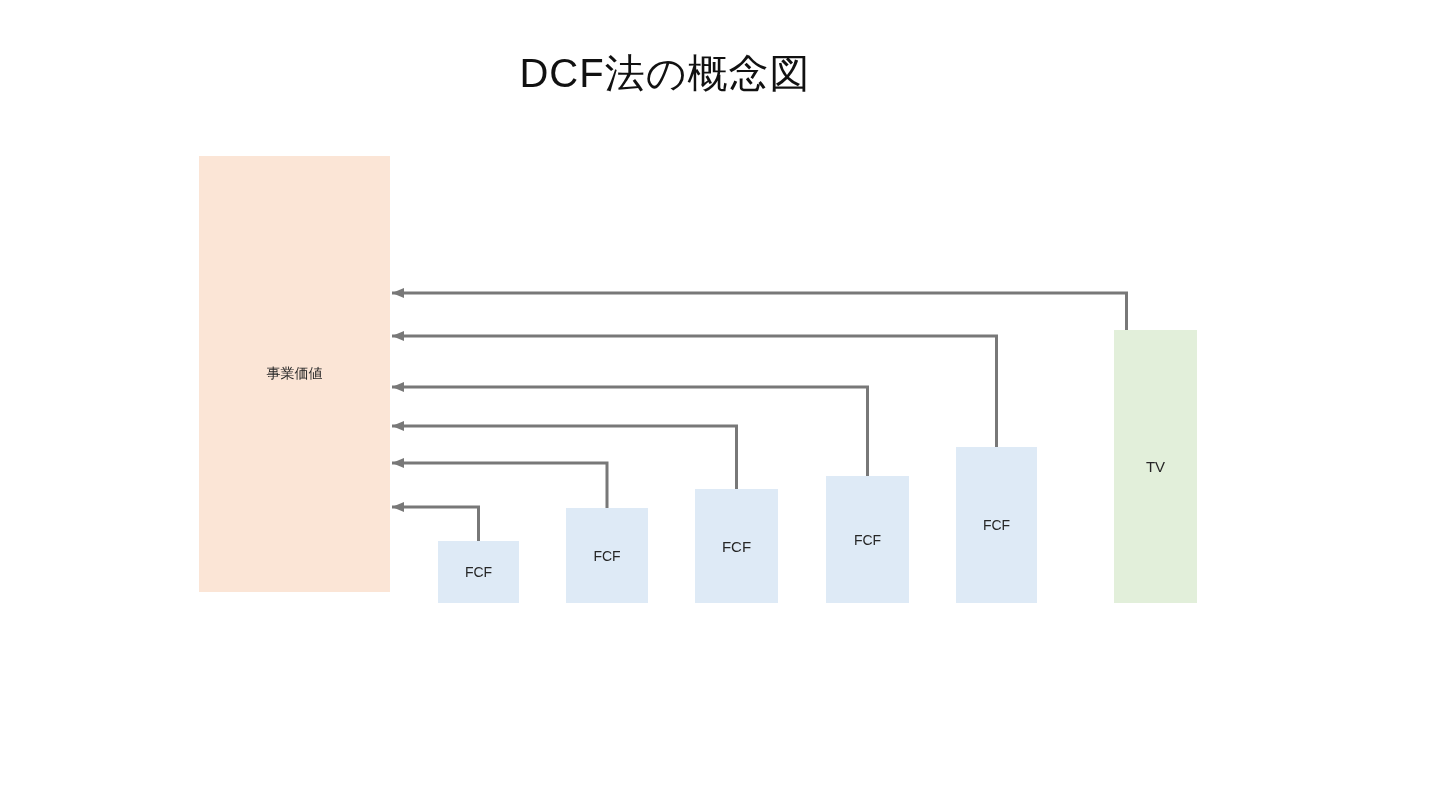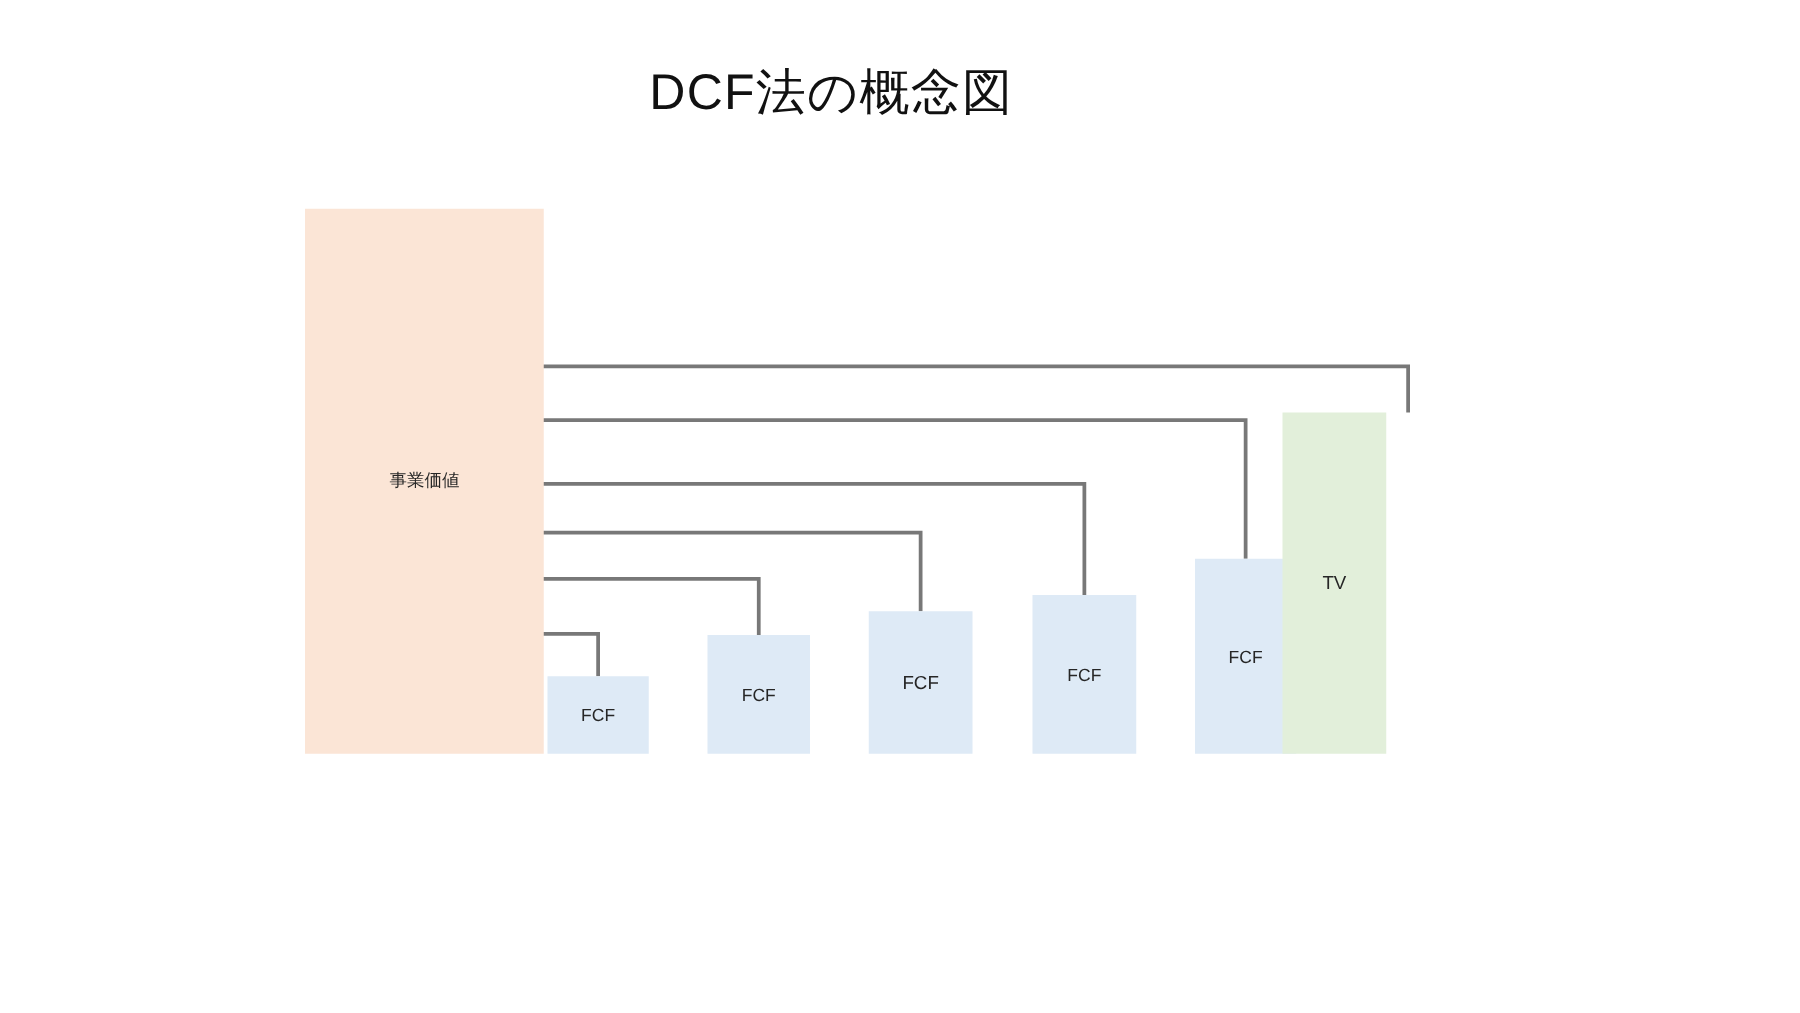--- a/index.html
+++ b/index.html
@@ -45,33 +45,32 @@
   }
   .box {
     position: absolute;
     display: flex;
     align-items: center;
     justify-content: center;
     font-size: 14px;
     color: #262626;
   }
   .box-main {
-    left: 199px; top: 167px;
+    left: 199px; top: 156px;
     width: 191px; height: 436px;
     background: var(--main-box, #FBE5D6);
-    margin-left: 45px;
   }
   .box-fcf { background: var(--fcf-box, #DEEAF6); text-align: right; }
   .fcf-1 { left: 438px; top: 541px; width: 81px; height: 62px; }
   .fcf-2 { left: 566px; top: 508px; width: 82px; height: 95px; }
   .fcf-3 { left: 695px; top: 489px; width: 83px; height: 114px; font-size: 15px; }
   .fcf-4 { left: 826px; top: 476px; width: 83px; height: 127px; }
   .fcf-5 { left: 956px; top: 447px; width: 81px; height: 156px; }
   .box-tv {
-    left: 1026px; top: 330px;
+    left: 1114px; top: 330px;
     width: 83px; height: 273px;
     background: var(--tv-box, #E2EFDA);
     font-size: 15px;
   }
 </style>
 </head>
 <body>
 
 <div class="canvas">
 

